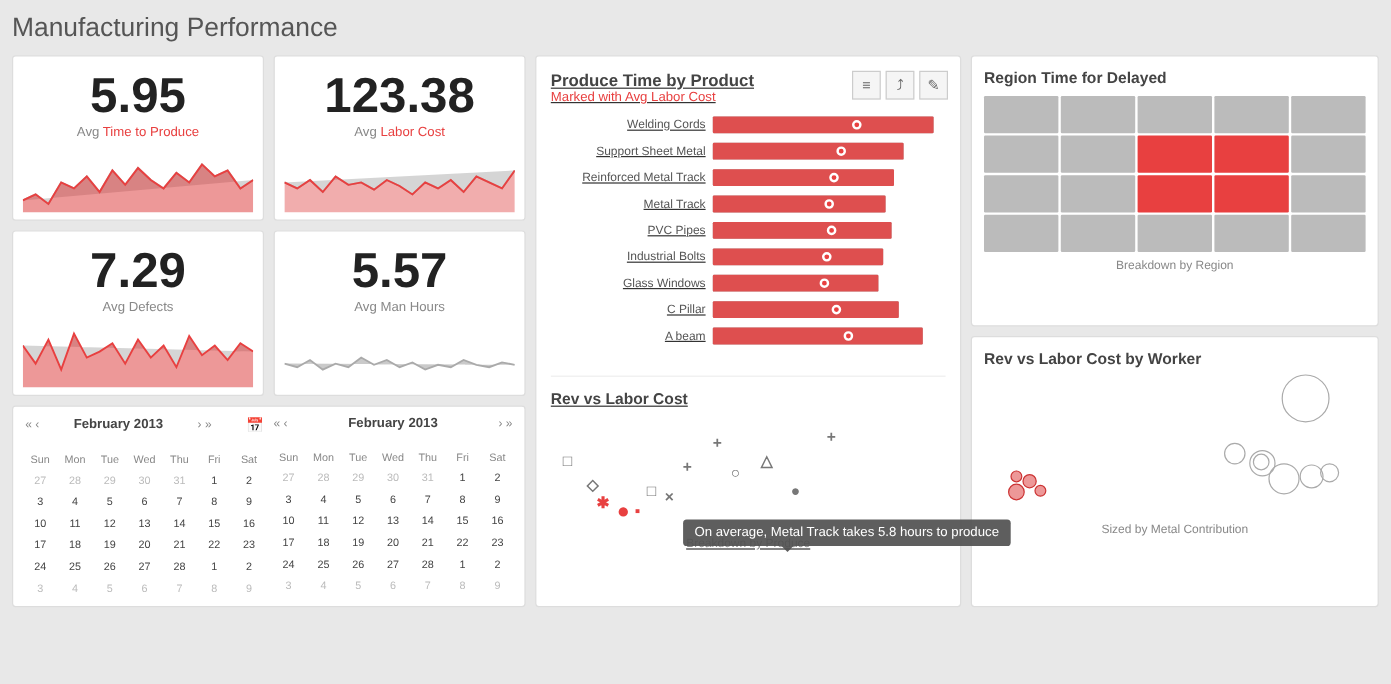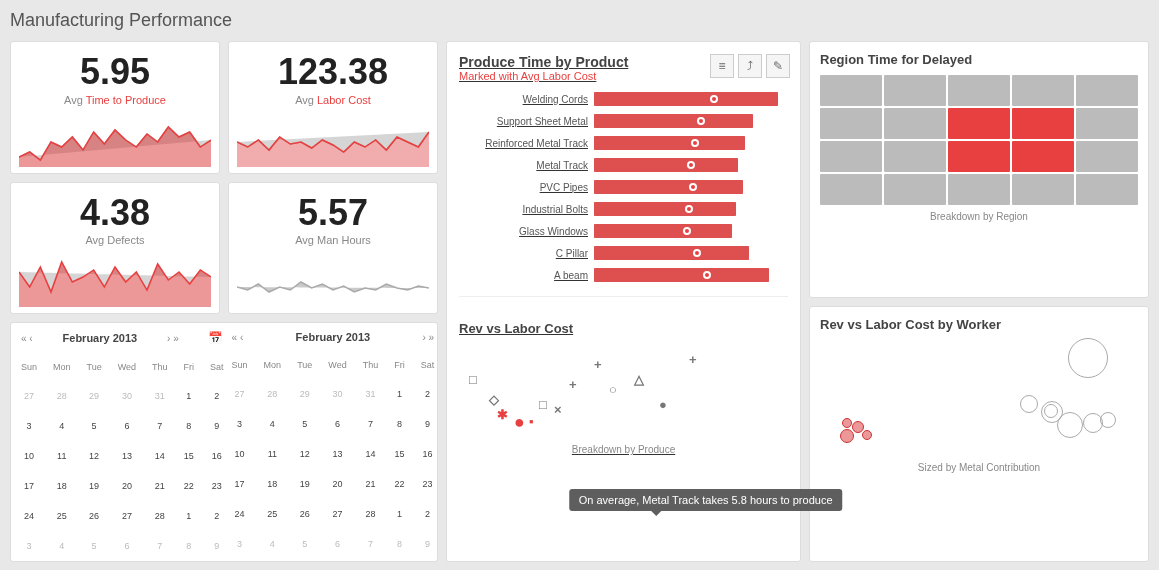--- a/index.html
+++ b/index.html
@@ -6,21 +6,21 @@
     body {
       background: #e8e8e8;
       font-family: Arial, sans-serif;
       font-size: 12px;
       color: #333;
       width: 1159px;
       min-height: 570px;
       padding: 10px;
     }
     h1.page-title {
-      font-size: 18px;
+      font-size: 22px;
       font-weight: normal;
       color: #555;
       margin-bottom: 10px;
     }
     .dashboard {
       display: grid;
       grid-template-columns: 210px 210px 1fr 340px;
       grid-template-rows: auto auto;
       gap: 8px;
     }
@@ -32,21 +32,21 @@
     }
     
     .kpi-card {
       display: flex;
       flex-direction: column;
       align-items: center;
       padding: 10px 8px 6px;
       position: relative;
     }
     .kpi-value {
-      font-size: 36px;
+      font-size: 41px;
       font-weight: bold;
       color: #222;
       line-height: 1.1;
     }
     .kpi-label {
       font-size: 11px;
       color: #888;
       margin-top: 2px;
       text-align: center;
     }
@@ -275,21 +275,21 @@
       color: #444;
     }
     .cal-nav {
       font-size: 10px;
       color: #888;
       cursor: pointer;
     }
     .cal-grid {
       display: grid;
       grid-template-columns: repeat(7, 1fr);
-      gap: 16px;
+      gap: 4px;
       margin-top: 16px;
     }
     .cal-day-header {
       font-size: 9px;
       color: #888;
       text-align: center;
       padding: 1px 0;
     }
     .cal-day {
       font-size: 9px;
@@ -308,22 +308,22 @@
     }
 
     
     .bar-chart-card-inner {
       display: flex;
       flex-direction: column;
       height: 100%;
     }
     .rev-section {
       border-top: 1px solid #eee;
-      padding-top: 24px;
-      margin-top: 8px;
+      padding-top: 11px;
+      margin-top: 20px;
     }
     .rev-title {
       font-size: 13px;
       font-weight: bold;
       color: #444;
       margin-bottom: 6px;
     }
     .rev-scatter-area {
       position: relative;
       height: 100px;
@@ -374,21 +374,21 @@
       <div class="kpi-label">Avg <span class="highlight">Labor Cost</span></div>
       <svg class="sparkline" viewBox="0 0 180 55" preserveAspectRatio="none">
         <polygon points="0,30 10,35 20,28 30,38 40,25 50,32 60,30 70,36 80,28 90,33 100,40 110,30 120,35 130,28 140,38 150,25 160,30 170,35 180,20" fill="rgba(150,150,150,0.4)" stroke="none"></polygon>
         <polyline points="0,30 10,35 20,28 30,38 40,25 50,32 60,30 70,36 80,28 90,33 100,40 110,30 120,35 130,28 140,38 150,25 160,30 170,35 180,20" fill="none" stroke="#bbb" stroke-width="1.5"></polyline>
         <polygon points="0,55 0,30 10,35 20,28 30,38 40,25 50,32 60,30 70,36 80,28 90,33 100,40 110,30 120,35 130,28 140,38 150,25 160,30 170,35 180,20 180,55" fill="rgba(220,50,50,0.4)" stroke="none"></polygon>
         <polyline points="0,30 10,35 20,28 30,38 40,25 50,32 60,30 70,36 80,28 90,33 100,40 110,30 120,35 130,28 140,38 150,25 160,30 170,35 180,20" fill="none" stroke="#e84040" stroke-width="1.5"></polyline>
       </svg>
     </div>
 
     <div class="card kpi-card">
-      <div class="kpi-value">4.38</div>
+      <div class="kpi-value">7.29</div>
       <div class="kpi-label">Avg Defects</div>
       <svg class="sparkline" viewBox="0 0 180 55" preserveAspectRatio="none">
         <polygon points="0,20 10,35 20,15 30,40 40,10 50,30 60,25 70,18 80,35 90,15 100,30 110,20 120,38 130,12 140,28 150,20 160,32 170,18 180,25" fill="rgba(150,150,150,0.4)" stroke="none"></polygon>
         <polygon points="0,55 0,20 10,35 20,15 30,40 40,10 50,30 60,25 70,18 80,35 90,15 100,30 110,20 120,38 130,12 140,28 150,20 160,32 170,18 180,25 180,55" fill="rgba(220,50,50,0.5)" stroke="none"></polygon>
         <polyline points="0,20 10,35 20,15 30,40 40,10 50,30 60,25 70,18 80,35 90,15 100,30 110,20 120,38 130,12 140,28 150,20 160,32 170,18 180,25" fill="none" stroke="#e84040" stroke-width="1.5"></polyline>
       </svg>
     </div>
 
     <div class="card kpi-card">
       <div class="kpi-value">5.57</div>

